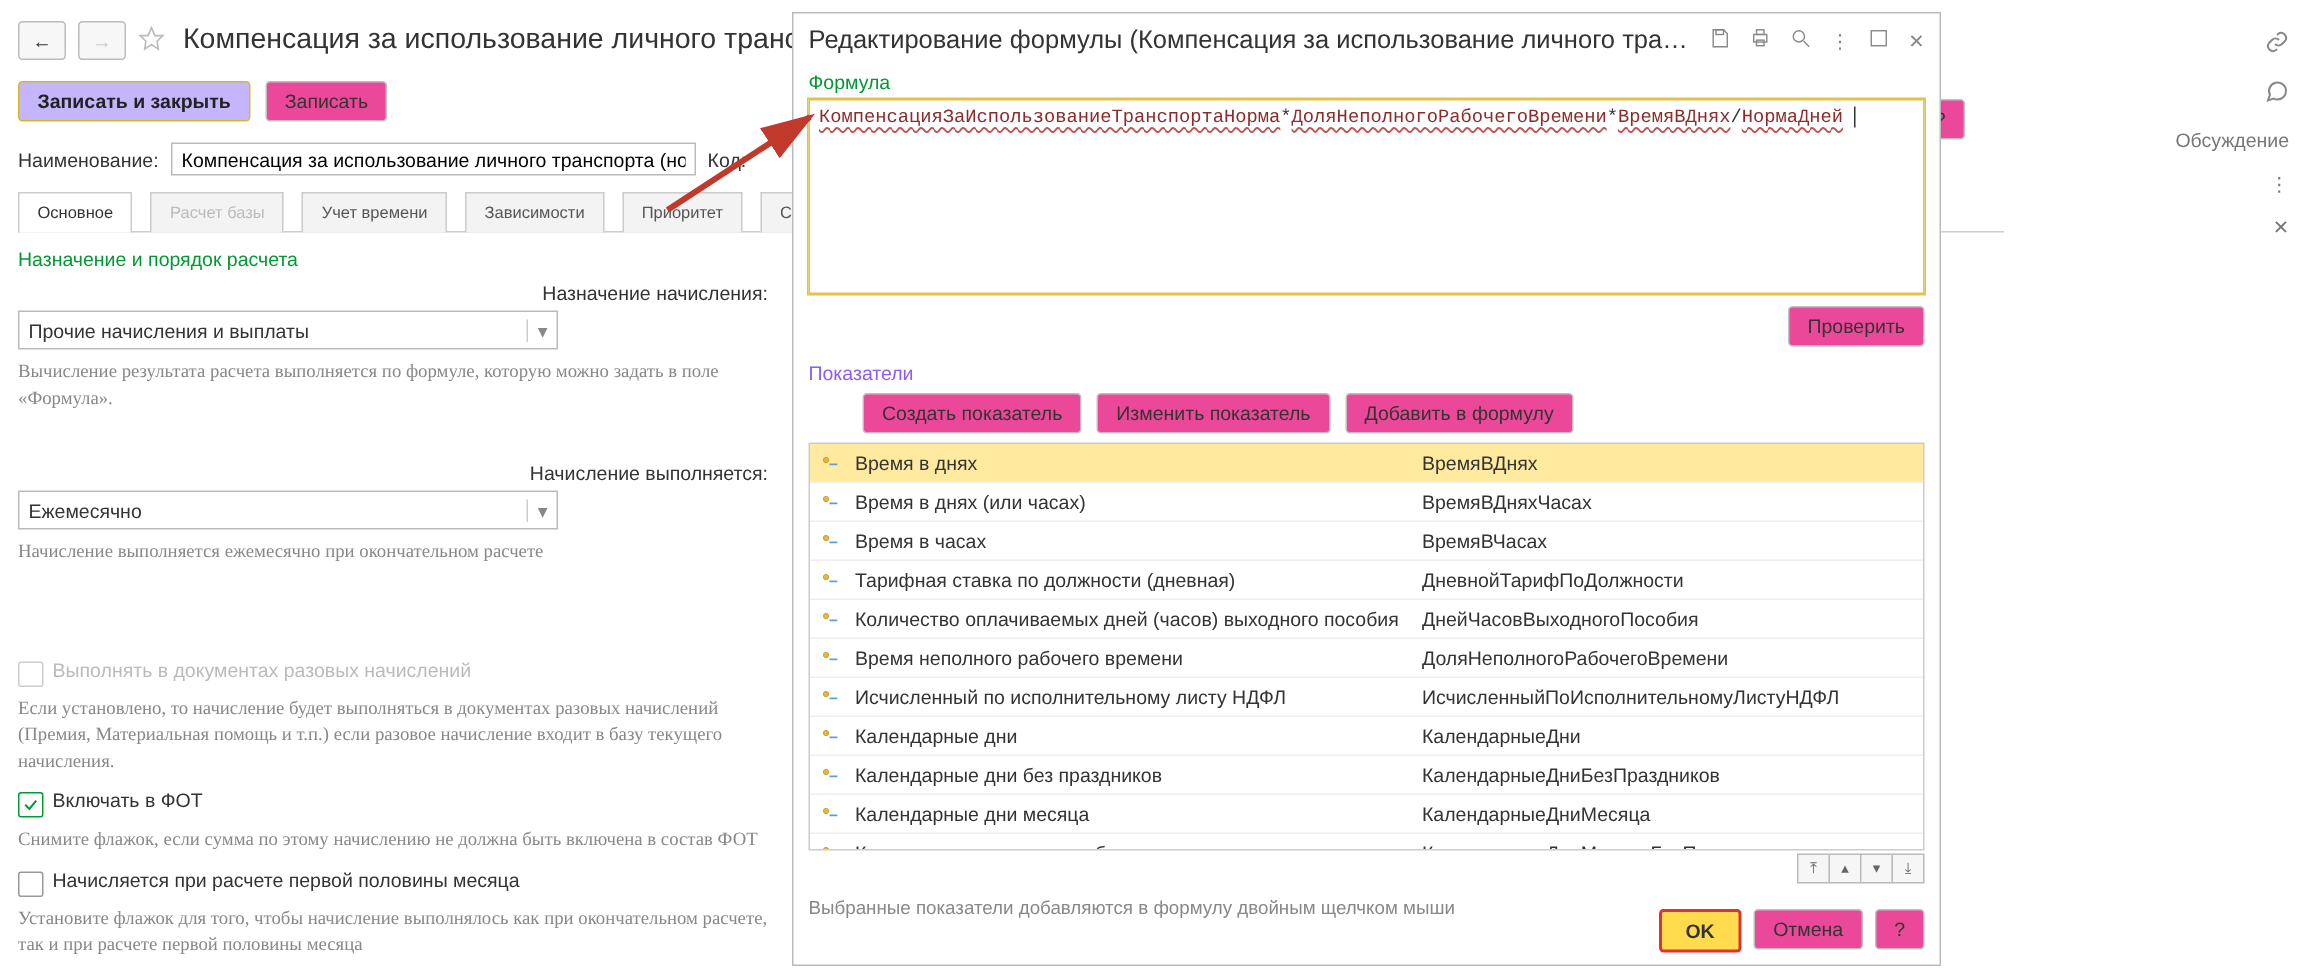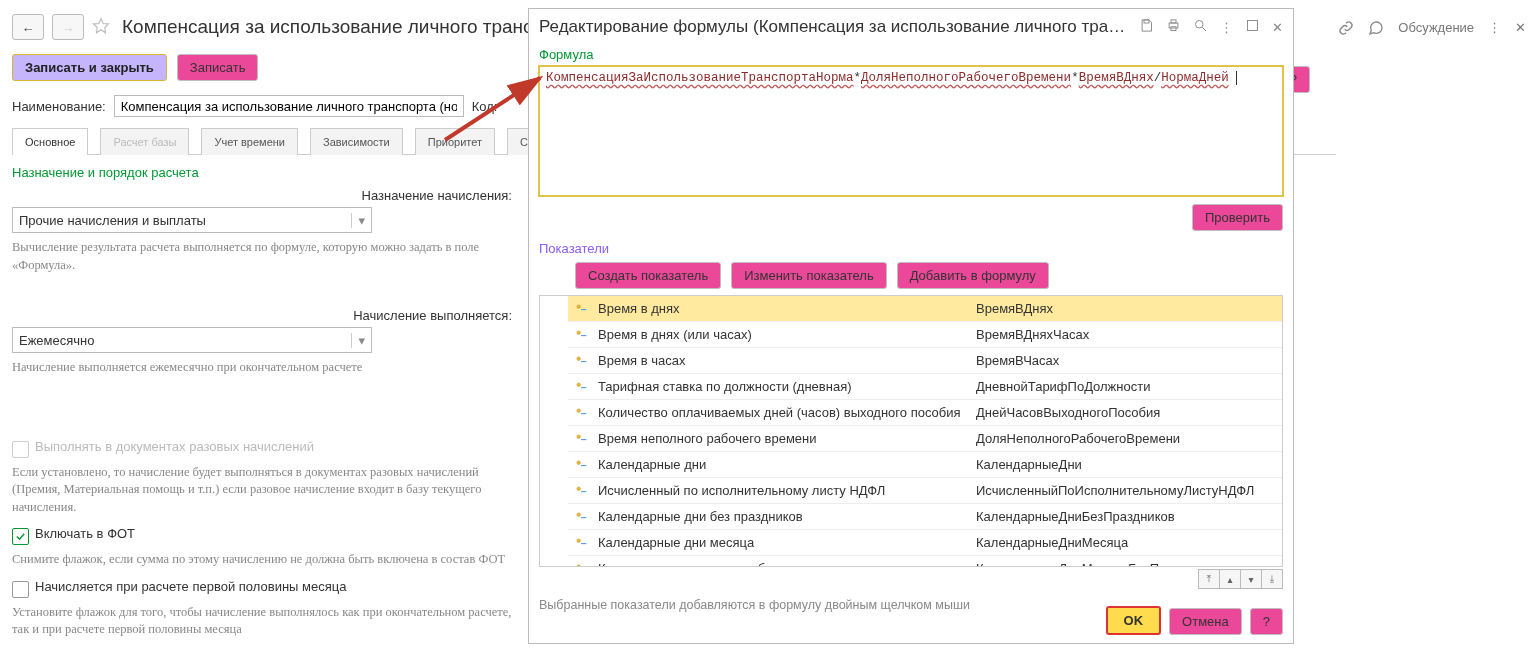--- a/index.html
+++ b/index.html
@@ -10,22 +10,23 @@
     color: #333;
     background: #fff;
     width: 1536px;
     height: 650px;
     overflow: hidden;
   }
   .root { position: relative; width: 1536px; height: 650px; }
 
   
   .top-right {
-    position: absolute; top: 20px; right: 10px; display:flex; align-items:flex-start; gap:14px;
+    position: absolute; top: 20px; right: 10px; display:flex; align-items:flex-end; gap:14px;
     color:#777;
+    flex-direction:column;
   }
   .top-right .lbl { color:#777; }
   .top-right svg { width:16px; height:16px; stroke:#888; fill:none; }
 
   
   .bg-window {
     position: absolute;
     left: 12px; top: 10px; right: 200px; bottom: 0;
   }
   .bg-titlebar { display:flex; align-items:center; gap:8px; padding:4px 0 10px 0; }
@@ -106,42 +107,42 @@
   }
   .formula-box .tok { color:#8b2b2b; text-decoration:underline wavy #c05555; text-underline-offset:3px; }
   .formula-box .op { color:#333; }
   .formula-box .caret { border-right:1px solid #333; }
 
   .check-btn-row { display:flex; justify-content:flex-end; margin:8px 0 2px 0; }
   .idx-title { color:#8b5cf6; margin:10px 0 6px 0; }
   .idx-toolbar { display:flex; gap:10px; margin-bottom:6px;margin-left:36px; }
 
   .grid {
-    border:1px solid #ccc; height:270px; overflow:hidden; background:#fff;padding-left:28px;
+    border:1px solid #ccc; height:270px; overflow:hidden; background:#fff;
   }
   .grid-row {
     display:flex; align-items:center; height:25px; font-size:13px;
     border-bottom:1px solid #eee;
   }
   .grid-row.selected { background:#ffeaa0; }
   .gc-icon { width:26px; display:flex; align-items:center; justify-content:center; }
   .gc-icon svg { width:14px; height:14px; }
   .gc-name { width:378px; padding-left:4px; }
   .gc-id { flex:1; }
 
   .grid-nav { display:flex; justify-content:flex-end; gap:0; margin-top:2px; }
   .grid-nav .navb {
     width:20px;height:18px;border:1px solid #bbb;background:#f6f6f6;
     display:flex;align-items:center;justify-content:center;font-size:10px;color:#666;cursor:pointer;
     margin-left:-1px;
   }
 
   .footer-hint { color:#888; margin-top:8px; line-height:1.4; font-size:12.5px; }
   .modal-footer {
-    position:absolute; bottom:8px; right:10px; display:flex; gap:8px; align-items:flex-end;
+    position:absolute; bottom:8px; right:10px; display:flex; gap:8px; align-items:flex-start;
   }
   .btn.ok {
     background:#ffdb4d; border:2px solid #d33; font-weight:bold; padding:5px 16px;
   }
 
   
   .arrow {
     position:absolute; left:440px; top:70px; pointer-events:none;
   }
 </style>
@@ -342,32 +343,32 @@
             <span class="gc-name">Время неполного рабочего времени</span>
             <span class="gc-id">ДоляНеполногоРабочегоВремени</span>
           </div>
           <div class="grid-row">
             <span class="gc-icon">
               <svg viewBox="0 0 24 24">
                 <circle cx="8" cy="8" r="3" fill="#e8b73f" stroke="#c99a1f"></circle>
                 <rect x="12" y="12" width="9" height="2" fill="#5aa1d8"></rect>
               </svg>
             </span>
+            <span class="gc-name">Исчисленный по исполнительному листу НДФЛ</span>
+            <span class="gc-id">ИсчисленныйПоИсполнительномуЛистуНДФЛ</span>
+          </div>
+          <div class="grid-row">
+            <span class="gc-icon">
+              <svg viewBox="0 0 24 24">
+                <circle cx="8" cy="8" r="3" fill="#e8b73f" stroke="#c99a1f"></circle>
+                <rect x="12" y="12" width="9" height="2" fill="#5aa1d8"></rect>
+              </svg>
+            </span>
             <span class="gc-name">Календарные дни</span>
             <span class="gc-id">КалендарныеДни</span>
-          </div>
-          <div class="grid-row">
-            <span class="gc-icon">
-              <svg viewBox="0 0 24 24">
-                <circle cx="8" cy="8" r="3" fill="#e8b73f" stroke="#c99a1f"></circle>
-                <rect x="12" y="12" width="9" height="2" fill="#5aa1d8"></rect>
-              </svg>
-            </span>
-            <span class="gc-name">Исчисленный по исполнительному листу НДФЛ</span>
-            <span class="gc-id">ИсчисленныйПоИсполнительномуЛистуНДФЛ</span>
           </div>
           <div class="grid-row">
             <span class="gc-icon">
               <svg viewBox="0 0 24 24">
                 <circle cx="8" cy="8" r="3" fill="#e8b73f" stroke="#c99a1f"></circle>
                 <rect x="12" y="12" width="9" height="2" fill="#5aa1d8"></rect>
               </svg>
             </span>
             <span class="gc-name">Календарные дни без праздников</span>
             <span class="gc-id">КалендарныеДниБезПраздников</span>

